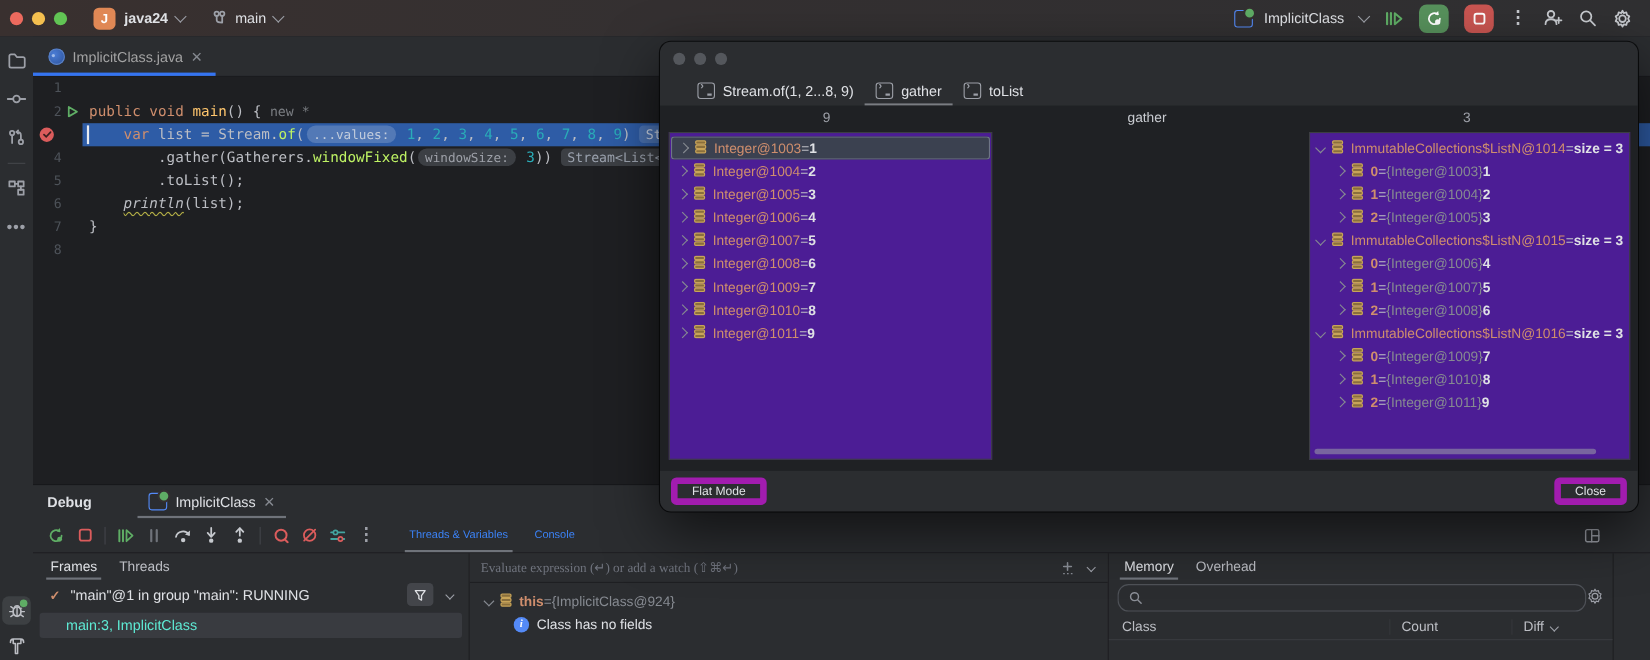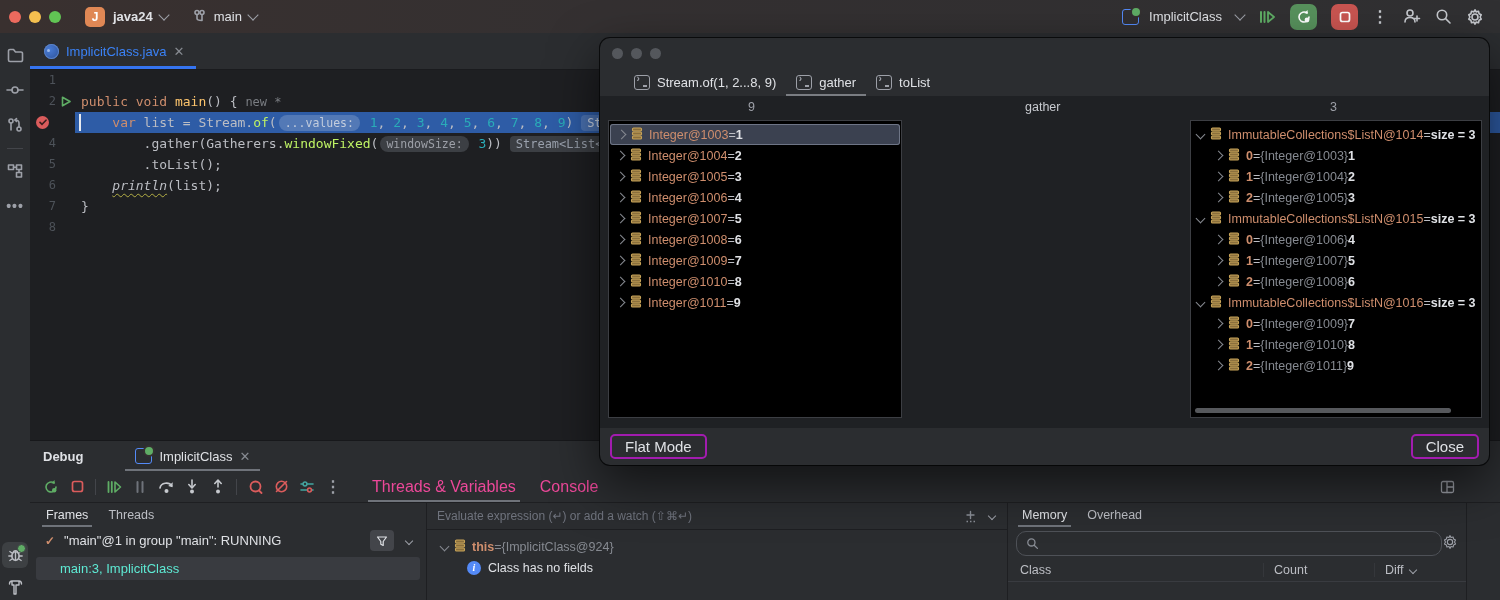--- a/index.html
+++ b/index.html
@@ -40,21 +40,21 @@
   .bug-dot{position:absolute;right:2px;top:2px;width:7px;height:7px;border-radius:50%;background:#5fad65;border:1.5px solid #3d4043;}
 
   
   #editor{position:absolute;left:30px;top:33px;width:1470px;height:407px;background:#1e1f22;}
   #tabbar{height:36px;background:#2b2d30;border-bottom:1px solid #1a1b1e;display:flex;align-items:stretch;}
   .ed-tab{display:flex;align-items:center;gap:7px;padding:0 12px 0 14px;position:relative;}
   .ed-tab .underline{position:absolute;left:0;bottom:0;height:3px;width:100%;background:#3574f0;}
   .class-icon{width:15px;height:15px;border-radius:50%;background:radial-gradient(circle at 35% 35%,#4a7dd6,#2b4f96);
     position:relative;box-shadow:inset 0 0 0 1px #5b82c4;}
   .class-icon::after{content:"";position:absolute;left:3px;top:5px;width:3px;height:3px;border-radius:50%;background:#9db9e8;}
-  .ed-tab-title{font-size:13px;color:#3b82f6;}
+  .ed-tab-title{font-size:13px;color:#a3a3a3;}
   .close-x{color:#868a91;font-size:13px;}
 
   #code{position:absolute;left:0;top:37px;right:0;bottom:0;font-family:"DejaVu Sans Mono","Liberation Mono",monospace;
     font-size:13px;}
   .code-line{display:flex;height:21px;line-height:21px;align-items:stretch;position:relative;}
   .g-num{width:26px;text-align:right;color:#4d5259;font-size:12px;flex:none;position:relative;}
   .g-icon{width:19px;flex:none;display:flex;align-items:center;justify-content:center;}
   .code-text{flex:1;white-space:pre;padding-left:6px;position:relative;}
   .code-line.hl .code-text{background:#2e5ca6;}
   .code-line.hl .code-text::before{content:"";position:absolute;left:4px;top:2px;bottom:2px;width:2px;background:#e8ebf0;}
@@ -76,41 +76,41 @@
   
   #debug{position:absolute;left:30px;top:440px;width:1470px;height:160px;background:#2b2d30;border-top:1px solid #17181b;}
   #dbg-header{height:30px;display:flex;align-items:center;}
   .dbg-title{font-size:13px;font-weight:bold;margin-left:13px;}
   .dbg-tab{display:flex;align-items:center;gap:7px;margin-left:42px;height:100%;position:relative;padding:0 10px;}
   .dbg-tab .underline{position:absolute;left:0;bottom:0;height:2px;width:100%;background:#6f737a;}
   .dbg-tab-title{font-size:13px;color:#dfe1e5;}
   #dbg-toolbar{height:31px;display:flex;align-items:center;border-bottom:1px solid #1e1f22;position:relative;}
   .tbi{width:26px;height:24px;display:flex;align-items:center;justify-content:center;flex:none;}
   .tb-sep{width:1px;height:16px;background:#43454a;margin:0 5px;flex:none;}
-  .view-tab{font-size:16px;color:#ec4899;padding:0 12px;height:100%;display:flex;align-items:center;position:relative;}
+  .view-tab{font-size:10px;color:#3b82f6;padding:0 12px;height:100%;display:flex;align-items:center;position:relative;}
   .view-tab.active .underline{position:absolute;left:8px;right:8px;bottom:0;height:2px;background:#6f737a;}
   #dbg-content{position:absolute;left:0;top:62px;right:0;bottom:0;display:flex;}
   .col{position:relative;height:100%;}
   #col-frames{width:396px;border-right:1px solid #1e1f22;}
   #col-vars{width:580px;border-right:1px solid #1e1f22;}
   #col-memory{width:458px;border-right:1px solid #1e1f22;}
   #col-stripe{flex:1;}
   .sub-tabs{height:24px;display:flex;align-items:center;}
   .sub-tab{font-size:12.5px;color:#dfe1e5;padding:0 10px;height:100%;display:flex;align-items:center;position:relative;}
   .sub-tab.inactive{color:#bcbec4;}
   .sub-tab.active::after{content:"";position:absolute;left:6px;right:6px;bottom:0;height:2px;background:#6f737a;}
   .thread-row{height:27px;display:flex;align-items:center;padding-left:15px;font-size:13px;}
   .orange-check{color:#cf8e6d;font-weight:bold;margin-right:9px;font-size:12px;}
   .filter-btn{margin-left:auto;width:24px;height:21px;background:#43454a;border-radius:4px;
     display:flex;align-items:center;justify-content:center;}
   .thread-chev{margin:0 14px 0 12px;}
   .frame-item{margin:3px 6px 0 6px;height:23px;background:#393b40;border-radius:3px;display:flex;align-items:center;
     padding-left:24px;font-size:13px;color:#5eead4;}
   .eval-bar{height:26px;border-bottom:1px solid #1e1f22;display:flex;align-items:center;background:#2b2d30;}
-  .eval-text{font-family:Liberation Sans, sans-serif;font-size:12px;color:#6f737d;margin-left:10px;}
+  .eval-text{font-family:Liberation Serif, serif;font-size:12px;color:#6f737d;margin-left:10px;}
   .eval-icons{margin-left:auto;display:flex;align-items:center;gap:12px;padding-right:12px;color:#6f737d;}
   .tree-row{height:21px;display:flex;align-items:center;font-size:12.5px;}
   .stack-icon{flex:none;margin:0 6px;}
   .tchev{display:inline-block;width:6px;height:6px;border-right:1.4px solid #868a91;border-bottom:1.4px solid #868a91;flex:none;}
   .tchev.right{transform:rotate(-45deg);}
   .tchev.down{transform:rotate(45deg);}
   .nm{color:#cf8e6d;}
   .nm.b{font-weight:bold;}
   .eq{color:#bcbec4;}
   .ref{color:#868a91;}
@@ -136,29 +136,29 @@
   .dlg-dot{width:11px;height:11px;border-radius:50%;background:#54575c;}
   .dlg-title{position:absolute;left:0;right:0;text-align:center;font-size:13px;font-weight:bold;color:#80848c;}
   .dlg-tabs{height:28px;display:flex;align-items:stretch;padding-left:24px;gap:0;}
   .dlg-tab{display:flex;align-items:center;gap:7px;padding:0 10px;position:relative;font-size:13px;color:#dfe1e5;}
   .dlg-tab.active::after{content:"";position:absolute;left:0;right:0;bottom:0;height:2px;background:#7a7d82;}
   .term-icon{width:14px;height:13px;border:1.4px solid #9da0a8;border-radius:3px;position:relative;flex:none;}
   .term-icon::before{content:"›";position:absolute;left:1.5px;top:-3px;font-size:10px;color:#9da0a8;font-weight:bold;}
   .term-icon::after{content:"";position:absolute;right:2px;bottom:2px;width:4px;height:1.4px;background:#9da0a8;}
   .dlg-body{position:absolute;left:0;top:58px;right:0;bottom:37px;background:#1f2124;}
   .dlg-colhead{position:absolute;top:4px;font-size:12.5px;color:#9da0a8;}
-  .trace-panel{position:absolute;top:24px;height:296px;background:#000000;border:1px solid #3c3e43;overflow:hidden;}
+  .trace-panel{position:absolute;top:24px;height:296px;background:#4c1d95;border:1px solid #3c3e43;overflow:hidden;}
   #panel-before{left:8px;width:292px;}
   #panel-after{left:590px;width:290px;}
   .trace-row{height:21px;display:flex;align-items:center;font-size:12.5px;padding-left:8px;position:relative;}
   .trace-row.selected{background:#3b4150;box-shadow:inset 0 0 0 1px #6e7586;border-radius:3px;margin:0 1px;}
   .hscroll{position:absolute;left:4px;bottom:4px;height:5px;width:256px;border-radius:3px;background:#9da0a8;opacity:.55;}
   .dlg-footer{position:absolute;left:0;right:0;bottom:0;height:37px;display:flex;align-items:center;}
-  .dlg-btn{height:25px;border:2px solid #a21caf;border-radius:5px;background:transparent;color:#dfe1e5;
-    font-size:15px;font-family:"Liberation Sans",sans-serif;padding:0 13px;}
+  .dlg-btn{height:25px;border:6px solid #a21caf;border-radius:5px;background:transparent;color:#dfe1e5;
+    font-size:11px;font-family:"Liberation Sans",sans-serif;padding:0 13px;}
   .btn-left{margin-left:10px;}
   .btn-right{margin-left:auto;margin-right:10px;}
 </style>
 </head>
 <body>
 
 <div id="app">
 
   <div id="titlebar">
     <div class="traffic">

